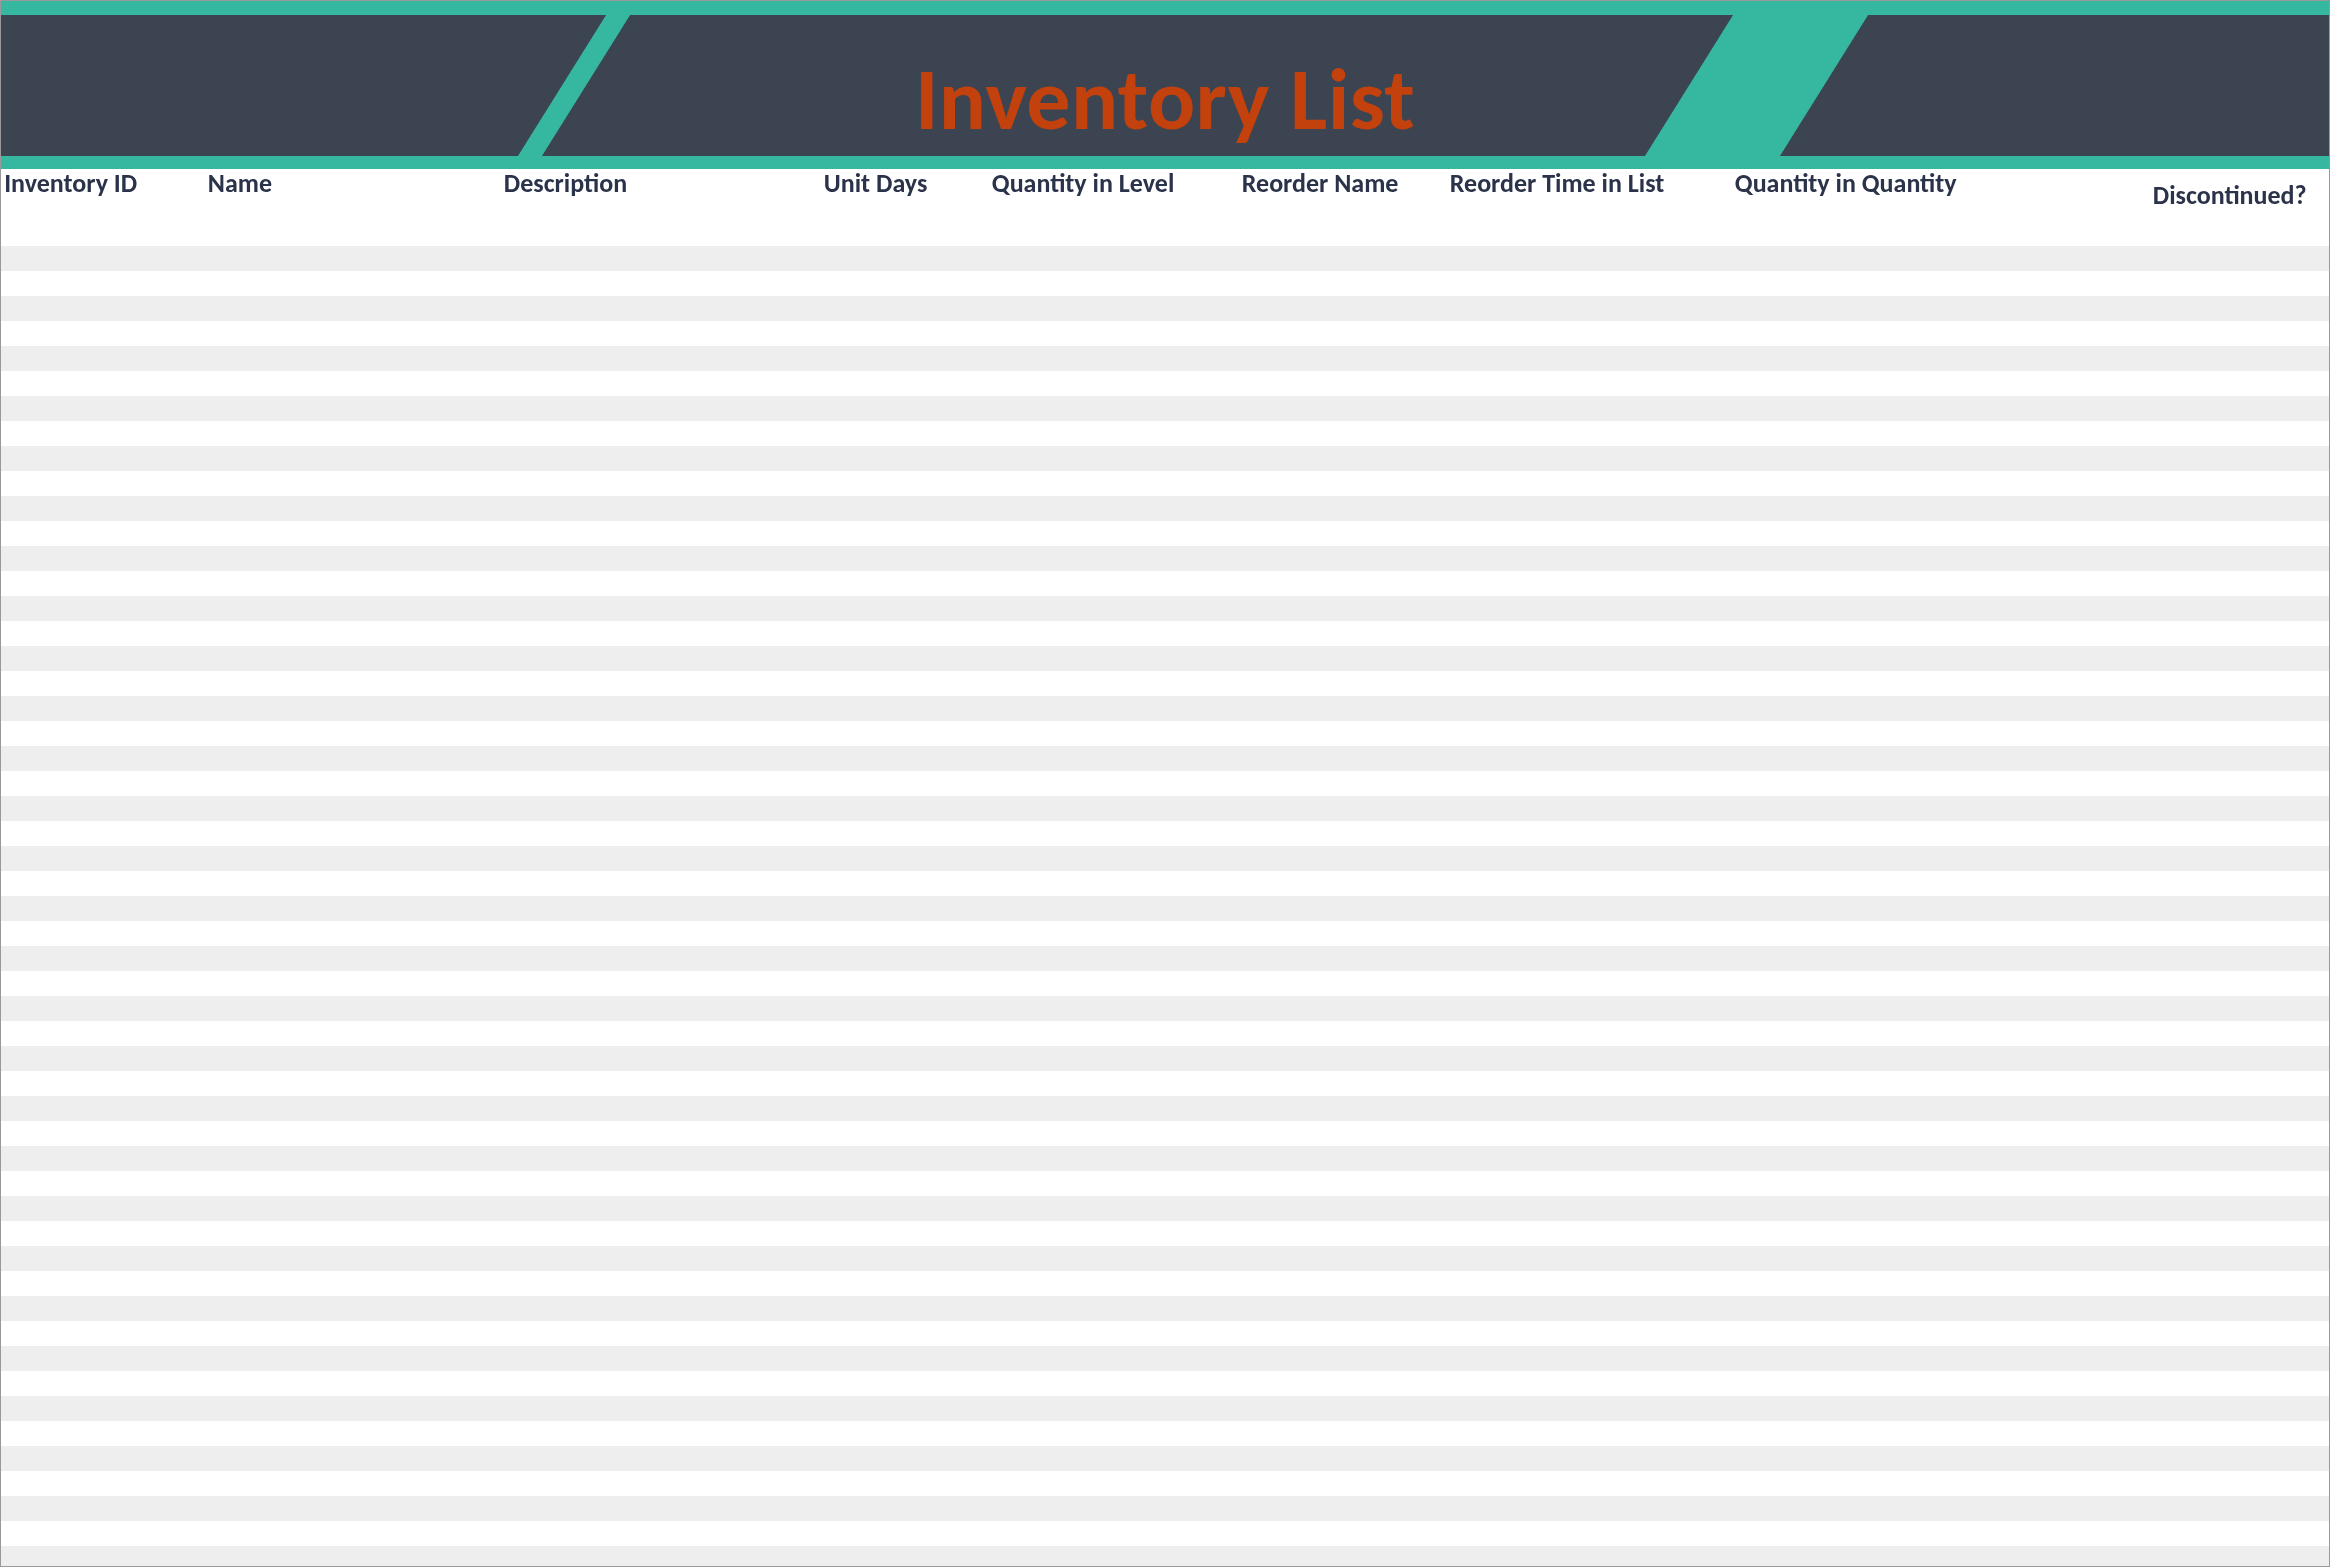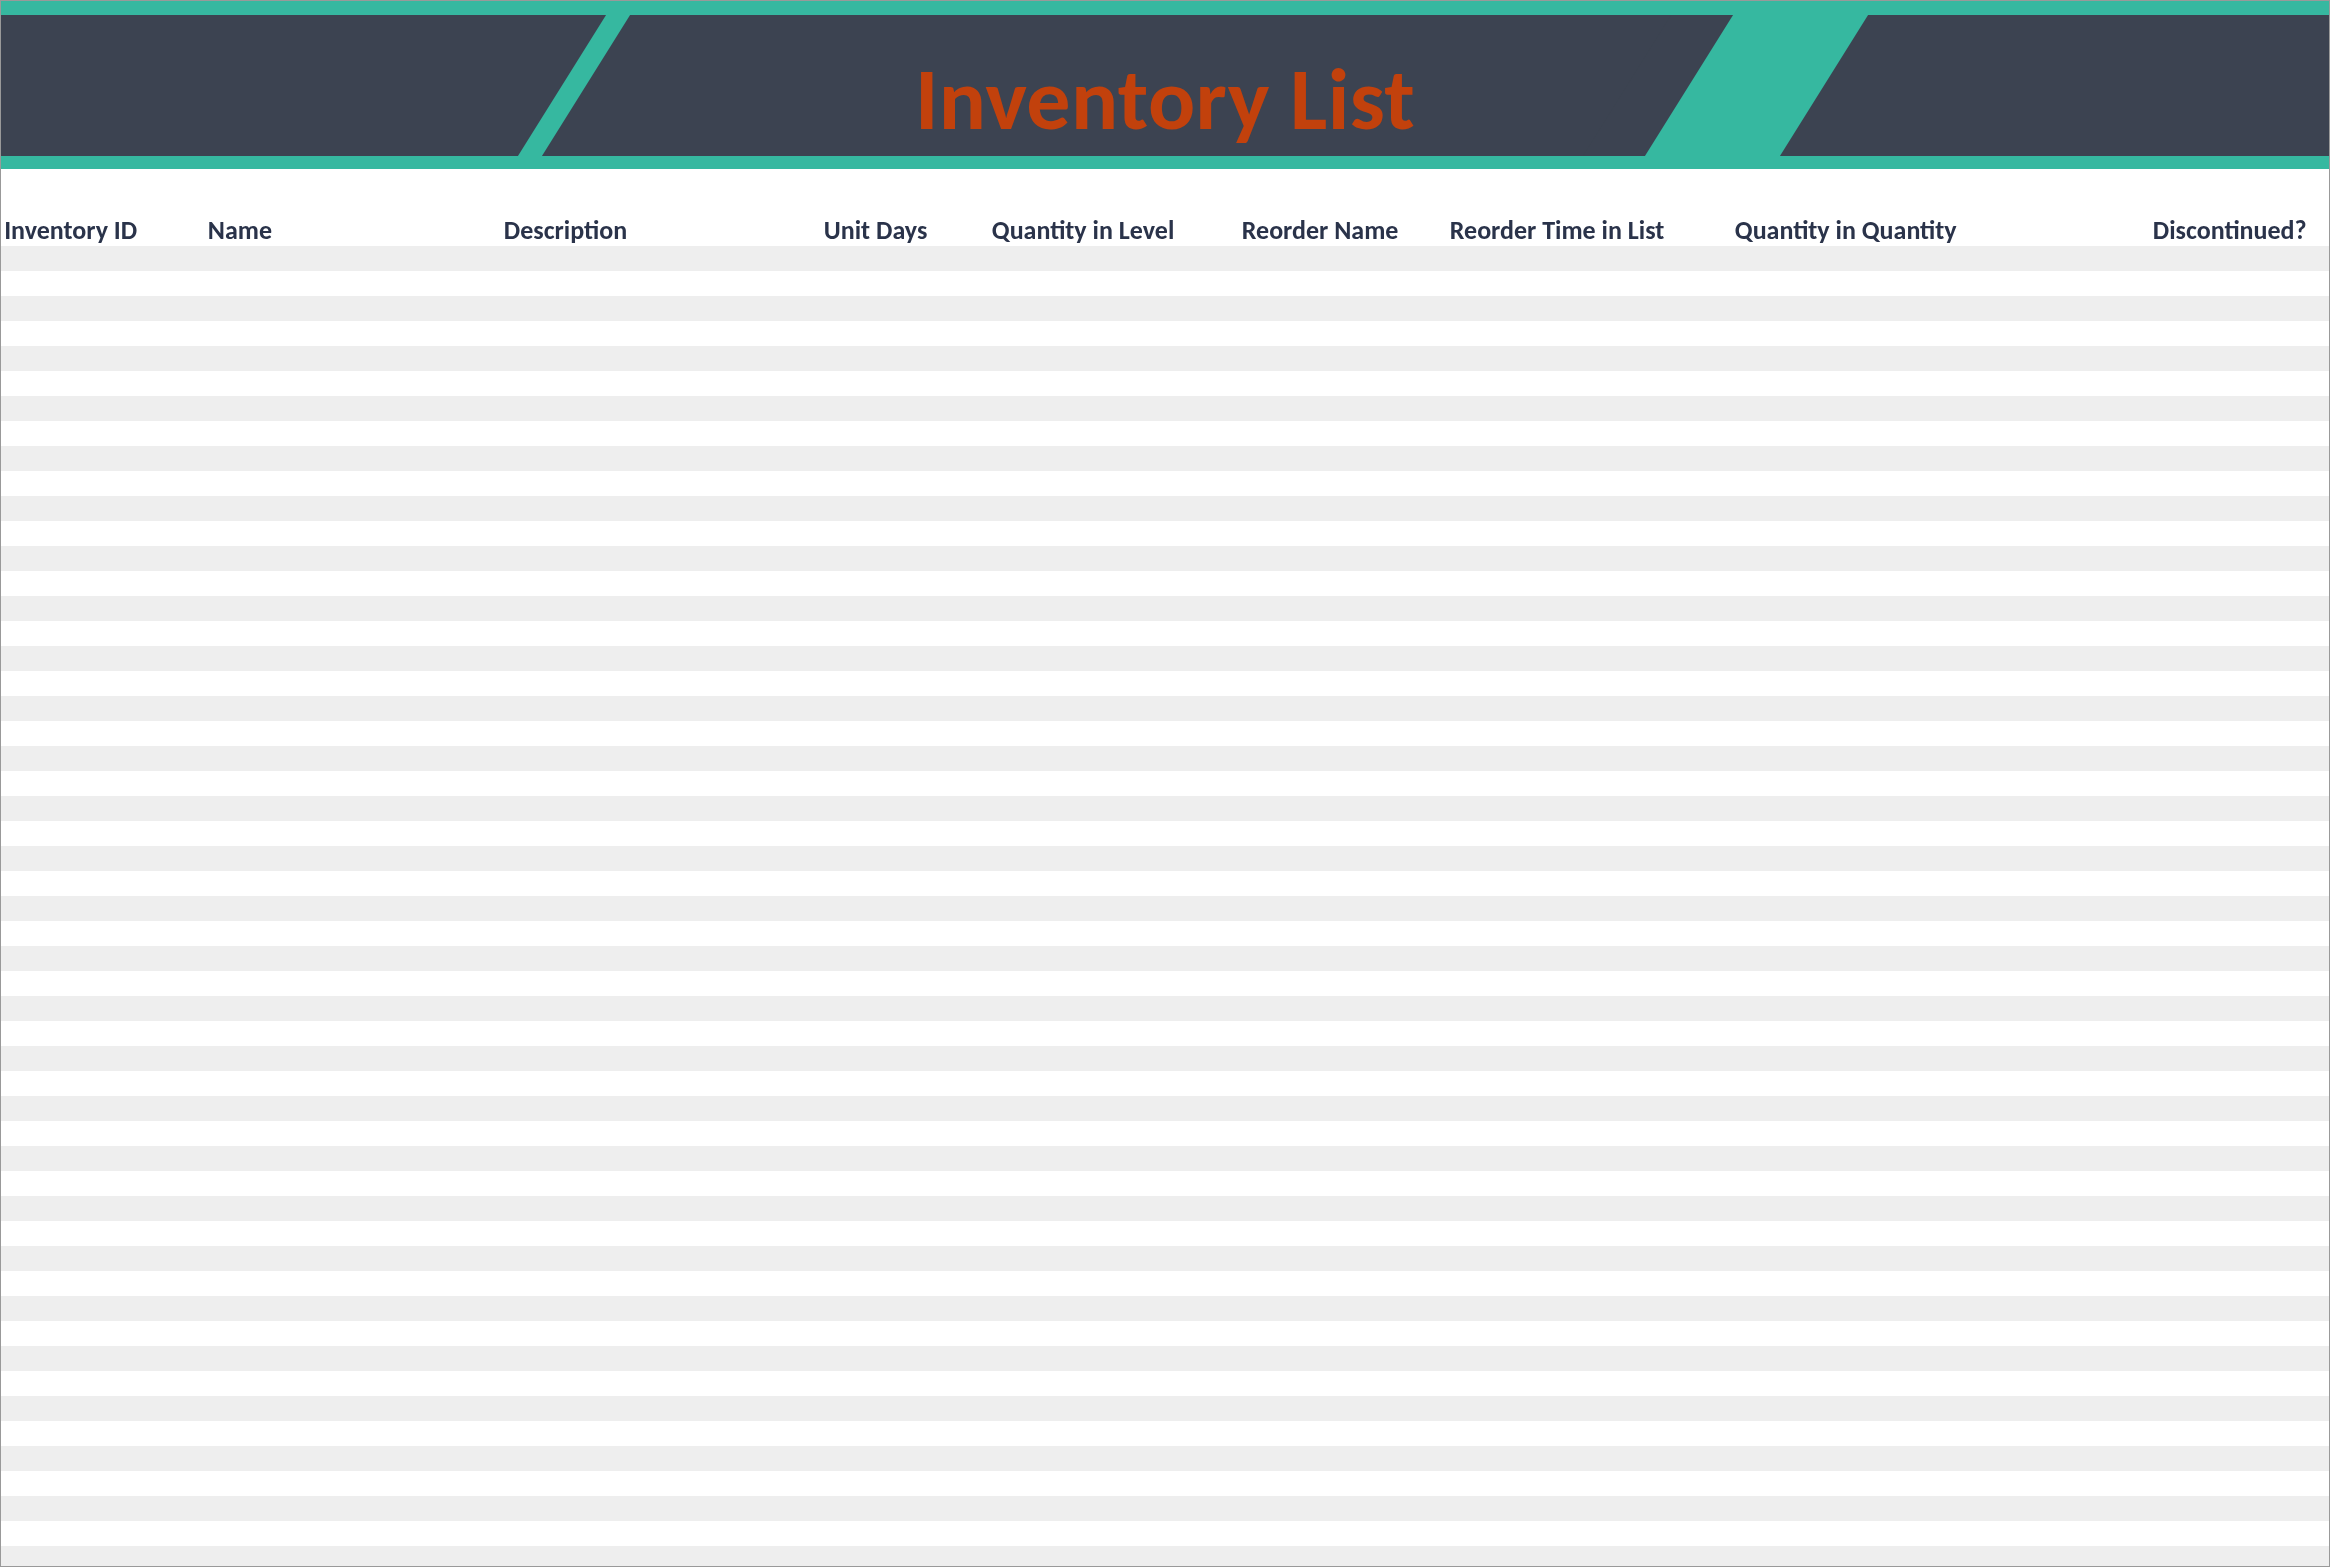--- a/index.html
+++ b/index.html
@@ -84,31 +84,31 @@
       align-items: center;
       justify-content: center;
       color: #c2410c;
       font-size: 88px;
       font-weight: bold;
       z-index: 5;
       letter-spacing: 0.4px;
     }
     .headers {
       display: flex;
-      align-items: flex-end;
+      align-items: flex-start;
       width: 100%;
       height: 77px;
       background: #ffffff;
       color: #2a334a;
       font-weight: bold;
       font-size: 26px;
     }
     .headers > div { padding: 0 4.8px; line-height: 1.15; }
     .col0 { width: 202px; padding-left: 3.2px !important; }
-    .col1 { width: 296px; margin-top: 20px; }
+    .col1 { width: 296px; }
     .col2 { width: 320px; }
     .col3 { width: 168px; }
     .col4 { width: 250px; }
     .col5 { width: 208px; }
     .col6 { width: 285px; }
     .col7 { width: 280px; }
     .col8 { flex: 1; text-align: right; padding-right: 22.4px !important; margin-top: 12px; }
     .rows { width: 100%; }
     .row {
       height: 25px;

